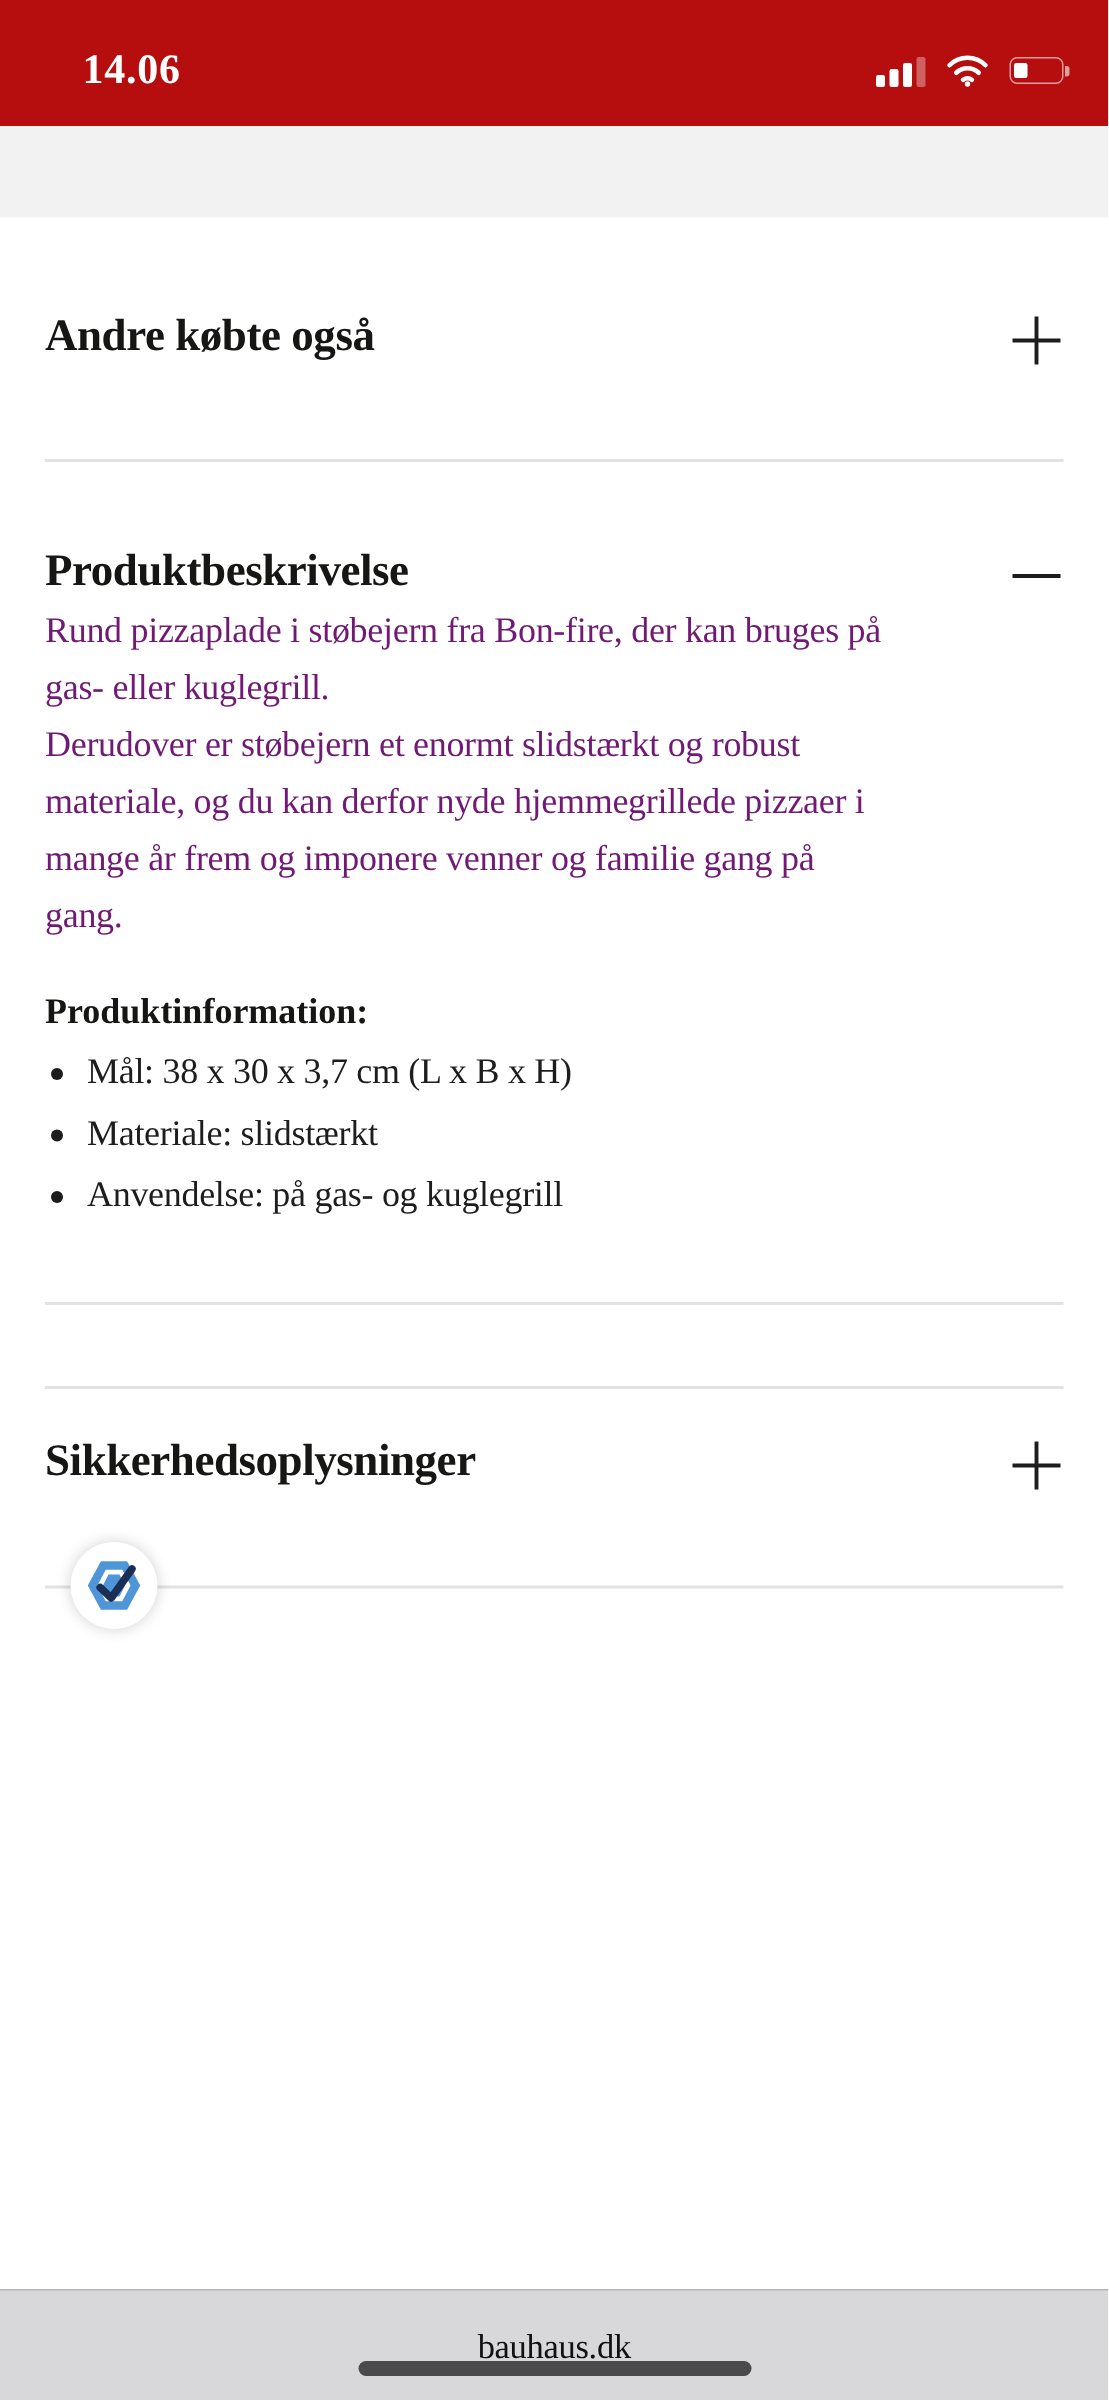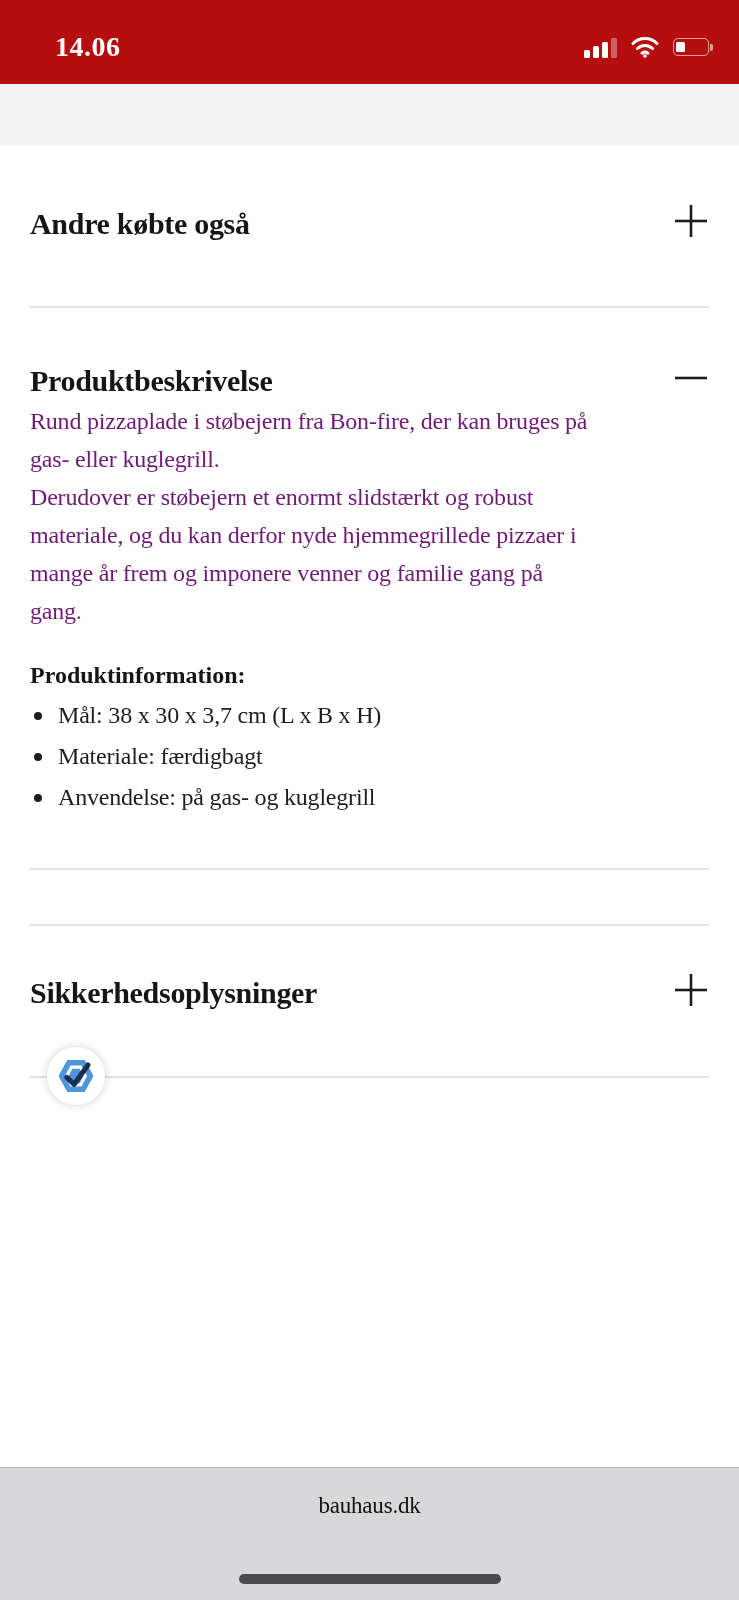--- a/index.html
+++ b/index.html
@@ -85,21 +85,21 @@
     background: #f2f2f3;
   }
 
   
   .content {
     padding: 0 30px;
     color: #1d1d1d;
   }
   .accordion-row {
     display: flex;
-    align-items: flex-start;
+    align-items: flex-end;
     justify-content: space-between;
     cursor: pointer;
   }
   .accordion-row h2 {
     font-size: 30px;
     font-weight: 700;
     letter-spacing: -0.3px;
     line-height: 42px;
     color: #161615;
   }
@@ -110,21 +110,21 @@
   .divider {
     border: none;
     border-top: 2px solid #e2e2e2;
     margin: 0;
   }
   .divider-1 { margin-top: 61px; }
   .row-desc   { margin-top: 52px; }
   .divider-2 { margin-top: 50px; }
   .row-spec   { margin-top: 57px; }
   .divider-3 { margin-top: 54px; }
-  .row-safety { margin-top: 46px; }
+  .row-safety { margin-top: 27px; }
 
   .desc-body p {
     font-size: 24px;
     line-height: 38px;
     letter-spacing: -0.2px;
     white-space: pre-line;
     color: #701a75;
   }
   .desc-body .info-heading {
     font-size: 24px;
@@ -172,21 +172,21 @@
     justify-content: center;
     cursor: pointer;
   }
 
   
   .bottom-bar {
     position: absolute;
     left: 0;
     right: 0;
     bottom: 0;
-    height: 133px;
+    height: 74px;
     background: #d8d7d9;
     border-top: 1px solid #b5b4b6;
     text-align: center;
   }
   .url-label {
     display: inline-block;
     margin-top: 25px;
     font-size: 23px;
     color: #111111;
     letter-spacing: -0.2px;
@@ -260,21 +260,21 @@
     <div class="desc-body">
       <p>Rund pizzaplade i støbejern fra Bon-fire, der kan bruges på
 gas- eller kuglegrill.</p>
       <p>Derudover er støbejern et enormt slidstærkt og robust
 materiale, og du kan derfor nyde hjemmegrillede pizzaer i
 mange år frem og imponere venner og familie gang på
 gang.</p>
       <div class="info-heading">Produktinformation:</div>
       <ul class="bullet-list">
         <li>Mål: 38 x 30 x 3,7 cm (L x B x H)</li>
-        <li>Materiale: færdigbagt</li>
+        <li>Materiale: slidstærkt</li>
         <li>Anvendelse: på gas- og kuglegrill</li>
       </ul>
     </div>
 
     <hr class="divider divider-2">
 
 
     <hr class="divider divider-3">
 
     <div class="accordion-row row-safety">

